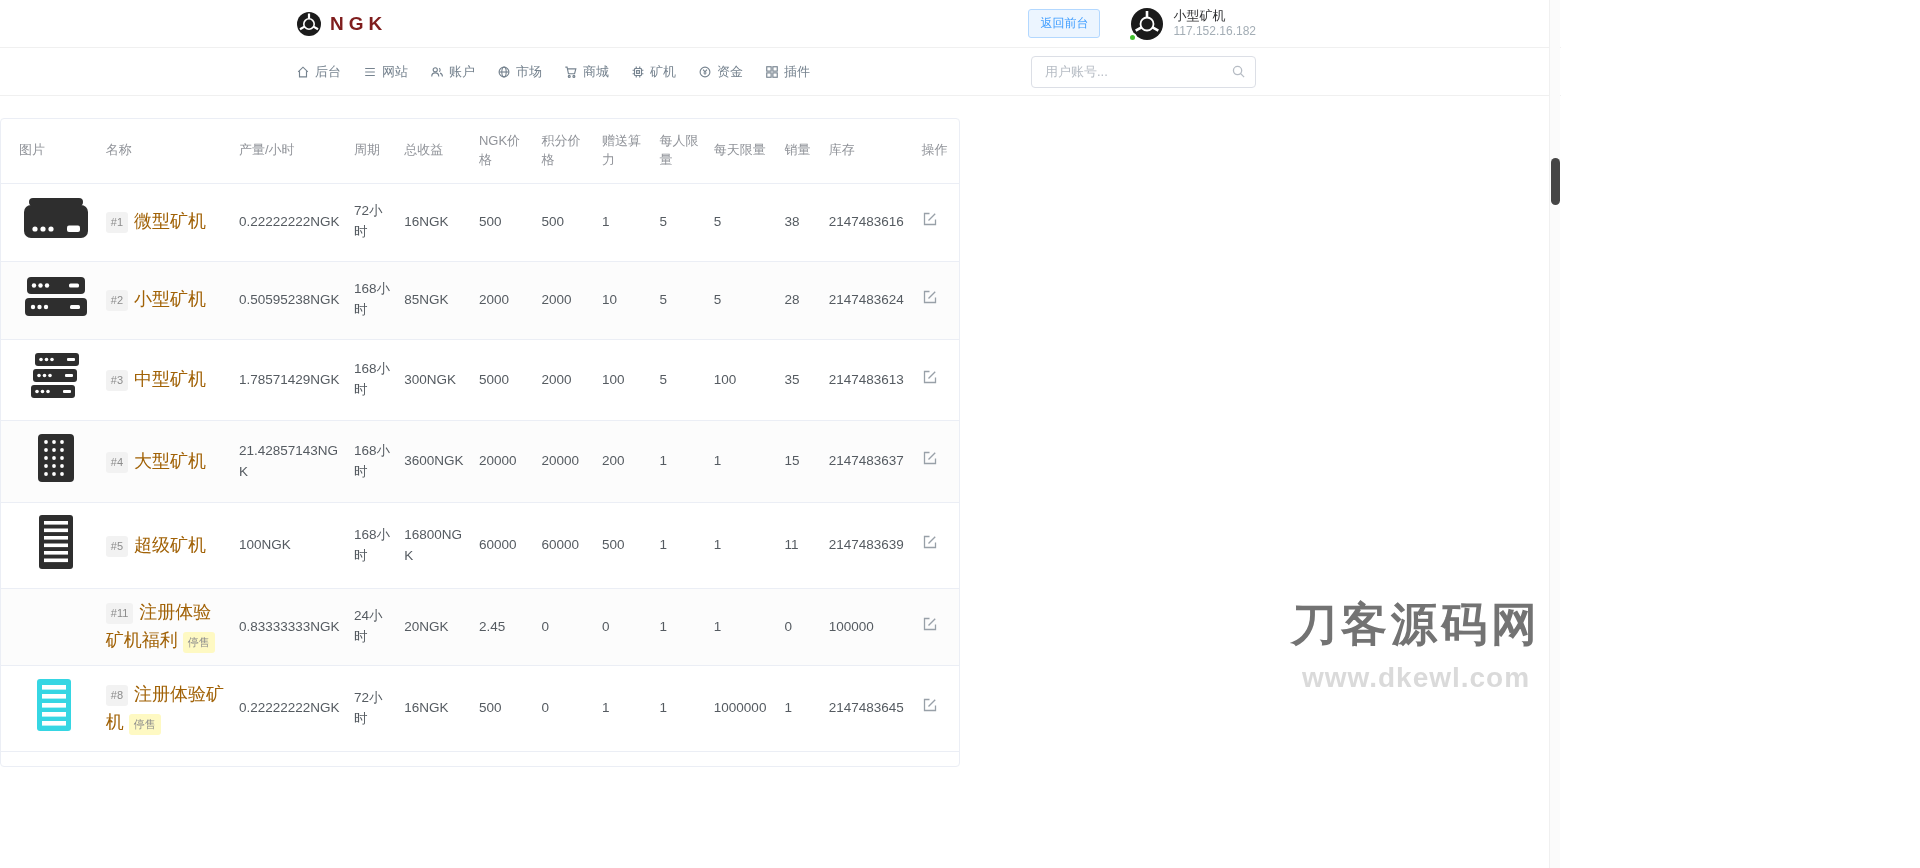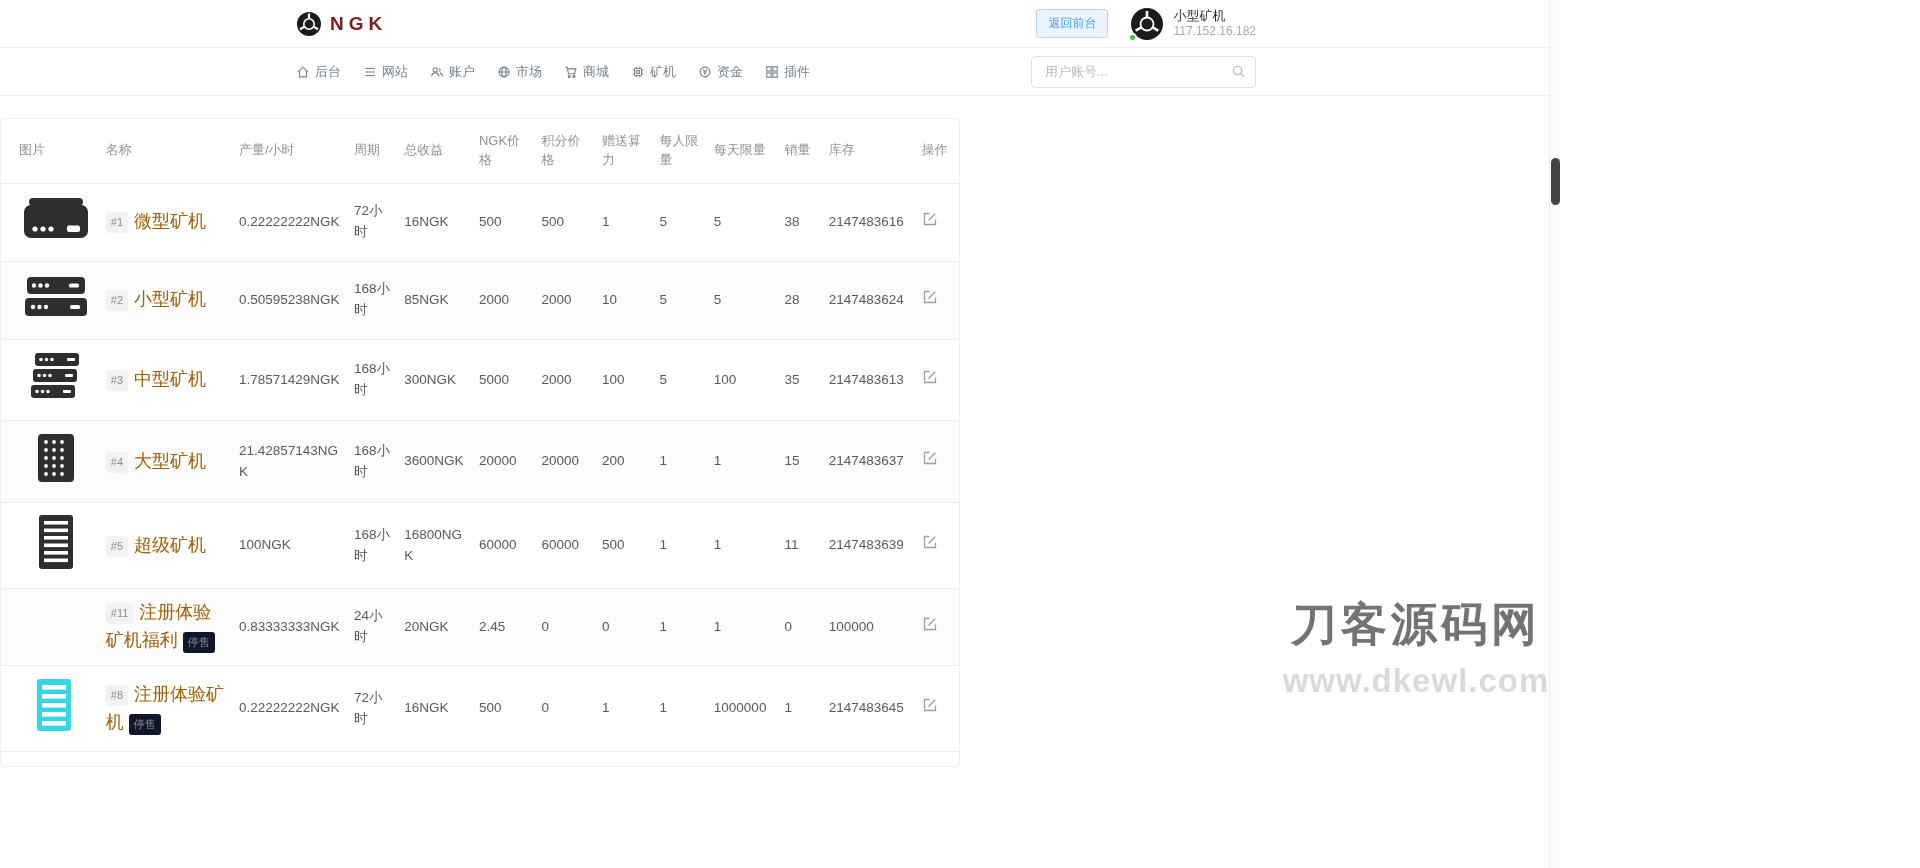--- a/index.html
+++ b/index.html
@@ -7,21 +7,21 @@
     margin: 0; width: 1920px; height: 868px; overflow: hidden;
     background: #fff; font-family: "Liberation Sans", sans-serif;
     position: relative; color: #606266;
   }
   .app { width: 1561px; }
   
   .header { height: 48px; border-bottom: 1px solid #f0f0f0; display: flex; align-items: center; }
   .header-inner { margin-left: 296px; width: 960px; display: flex; align-items: center; justify-content: space-between; }
   .logo { display: flex; align-items: center; gap: 8px; }
   .logo-text { font-size: 19px; font-weight: 700; letter-spacing: 5px; color: #7f1d1d; }
-  .header-right { display: flex; align-items: center; gap: 22px; justify-content: space-between; }
+  .header-right { display: flex; align-items: center; gap: 30px; justify-content: space-between; }
   .back-btn {
     font-size: 12px; color: var(--accent_blue,#409eff); background: #ecf5ff;
     border: 1px solid #b3d8ff; border-radius: 3px; padding: 5px 11px; cursor: pointer;
     font-family: inherit;
   }
   .admin { display: flex; align-items: center; gap: 9px; }
   .avatar-wrap { position: relative; width: 34px; height: 34px; }
   .status-dot {
     position: absolute; left: -2px; bottom: -1px; width: 9px; height: 9px;
     border-radius: 50%; background: var(--status_green,#42c02e); border: 2px solid #fff;
@@ -57,34 +57,34 @@
   }
   th:first-child, td:first-child { padding-left: 18px; }
   tbody td { height: 72px; }
   tbody tr:nth-child(even) { background: #fcfcfc; }
   .idb {
     display: inline-block; background: #f2f2f2; color: #8c8c8c; font-size: 11px;
     padding: 2px 5px; border-radius: 3px; margin-right: 6px; vertical-align: 1px;
   }
   .nm { color: #a16207; font-size: 18px; }
   .stopb {
-    display: inline-block; background: #0f172a; color: #8c8c8c; font-size: 11px;
+    display: inline-block; background: #fef9c3; color: #8c8c8c; font-size: 11px;
     padding: 2px 5px; border-radius: 3px; margin-left: 5px;
   }
   .img-dark { color: var(--miner_dark,#2e2e2e); }
   .img-cyan { color: var(--miner_cyan,#36d6e3); }
   .edit-btn { background: none; border: none; padding: 0; cursor: pointer; color: #98a0a8; }
   .edit-btn svg { display: block; }
   
   .scrollbar { position: absolute; left: 1549px; top: 0; width: 11px; height: 868px; background: #fbfbfb; border-left: 1px solid #f0f0f0; }
   .scroll-thumb { position: absolute; top: 158px; left: 1px; width: 9px; height: 47px; background: #454545; border-radius: 5px; cursor: pointer; }
   
   .watermark { position: absolute; left: 1282px; top: 594px; width: 268px; text-align: center; pointer-events: none; }
   .wm1 { font-size: 46px; font-weight: 800; color: #737373; letter-spacing: 4px; text-shadow: 1px 1px 0 #fff; }
-  .wm2 { font-size: 33px; font-weight: 800; color: #dadada; letter-spacing: 1px; margin-top: 6px; text-shadow: 1px 1px 0 #fff; }
+  .wm2 { font-size: 28px; font-weight: 800; color: #dadada; letter-spacing: 1px; margin-top: 6px; text-shadow: 1px 1px 0 #fff; }
 </style>
 </head>
 <body>
 
 <div class="app">
 
   <div class="header">
     <div class="header-inner">
       <div class="logo">
         <svg width="26" height="26" viewBox="0 0 26 26">

